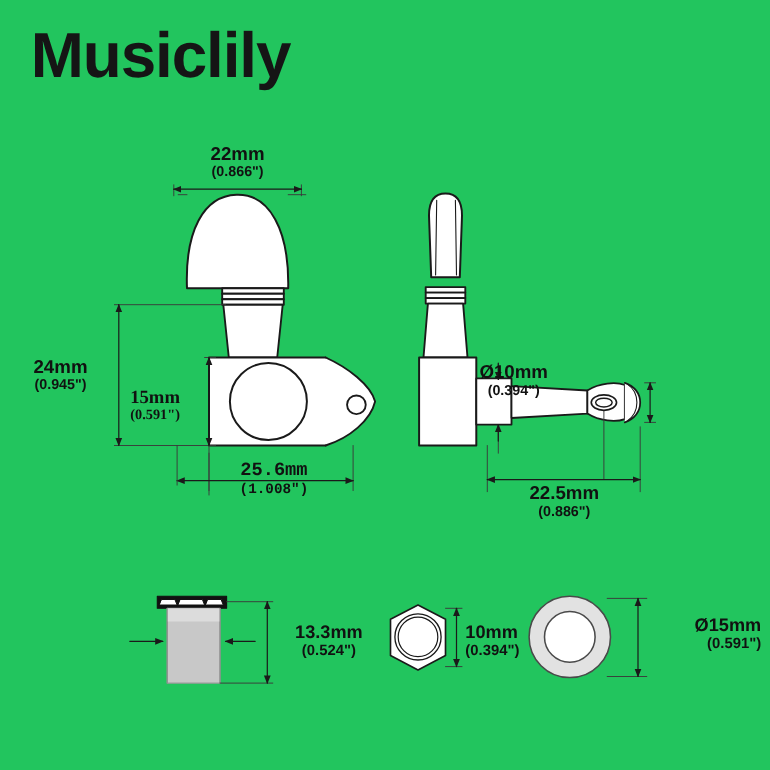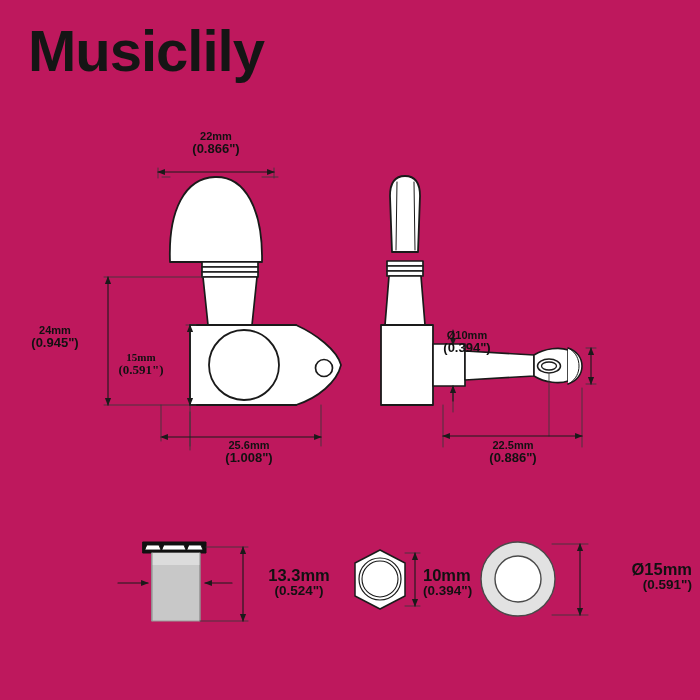--- a/index.html
+++ b/index.html
@@ -1,36 +1,36 @@
 <!DOCTYPE html>
 <html><head>
 <meta charset="utf-8">
 <style>
   html,body{margin:0;padding:0;background:#ffffff;}
   body{width:700px;height:700px;overflow:hidden;
        font-family:"Liberation Sans",sans-serif;}
-  #stage{position:relative;width:700px;height:700px;background:#be185d;}
+  #stage{position:relative;width:700px;height:700px;background:#22c55e;}
   svg#drawing{position:absolute;left:0;top:0;width:700px;height:700px;display:block;}
 
   .logo{
     position:absolute; left:28px; top:22px;
     font-family:"Liberation Sans",sans-serif;
     font-size:58px; font-weight:700; color:#151515;
     letter-spacing:-1px; line-height:1;
   }
 
   .dim{
     position:absolute;
     font-family:"Liberation Sans",sans-serif;
     color:#111111;
     text-align:center;
     line-height:1.04;
     white-space:nowrap;
   }
-  .dim .mm{ font-size:11px; font-weight:700; display:block; }
+  .dim .mm{ font-size:17px; font-weight:700; display:block; }
   .dim .in{ font-size:13px; font-weight:700; display:block; }
   .dim.big .mm{ font-size:16.5px; }
   .dim.big .in{ font-size:13.5px; }
 </style>
 </head>
 <body>
 
 <div id="stage">
 
   <div class="logo">Musiclily</div>
@@ -200,21 +200,21 @@
   <div class="dim" style="left:12px; top:325px; width:86px;">
     <span class="mm">24mm</span>
     <span class="in">(0.945")</span>
   </div>
 
   <div class="dim" style="left:98px; top:352px; width:86px;font-family:Liberation Serif, serif;">
     <span class="mm">15mm</span>
     <span class="in">(0.591")</span>
   </div>
 
-  <div class="dim" style="left:201px; top:440px; width:96px;">
+  <div class="dim" style="left:201px; top:420px; width:96px;font-family:Liberation Mono, monospace;">
     <span class="mm">25.6mm</span>
     <span class="in">(1.008")</span>
   </div>
 
   <div class="dim" style="left:419px; top:296px; width:96px;margin-top:34px;">
     <span class="mm">Ø10mm</span>
     <span class="in">(0.394")</span>
   </div>
 
 

